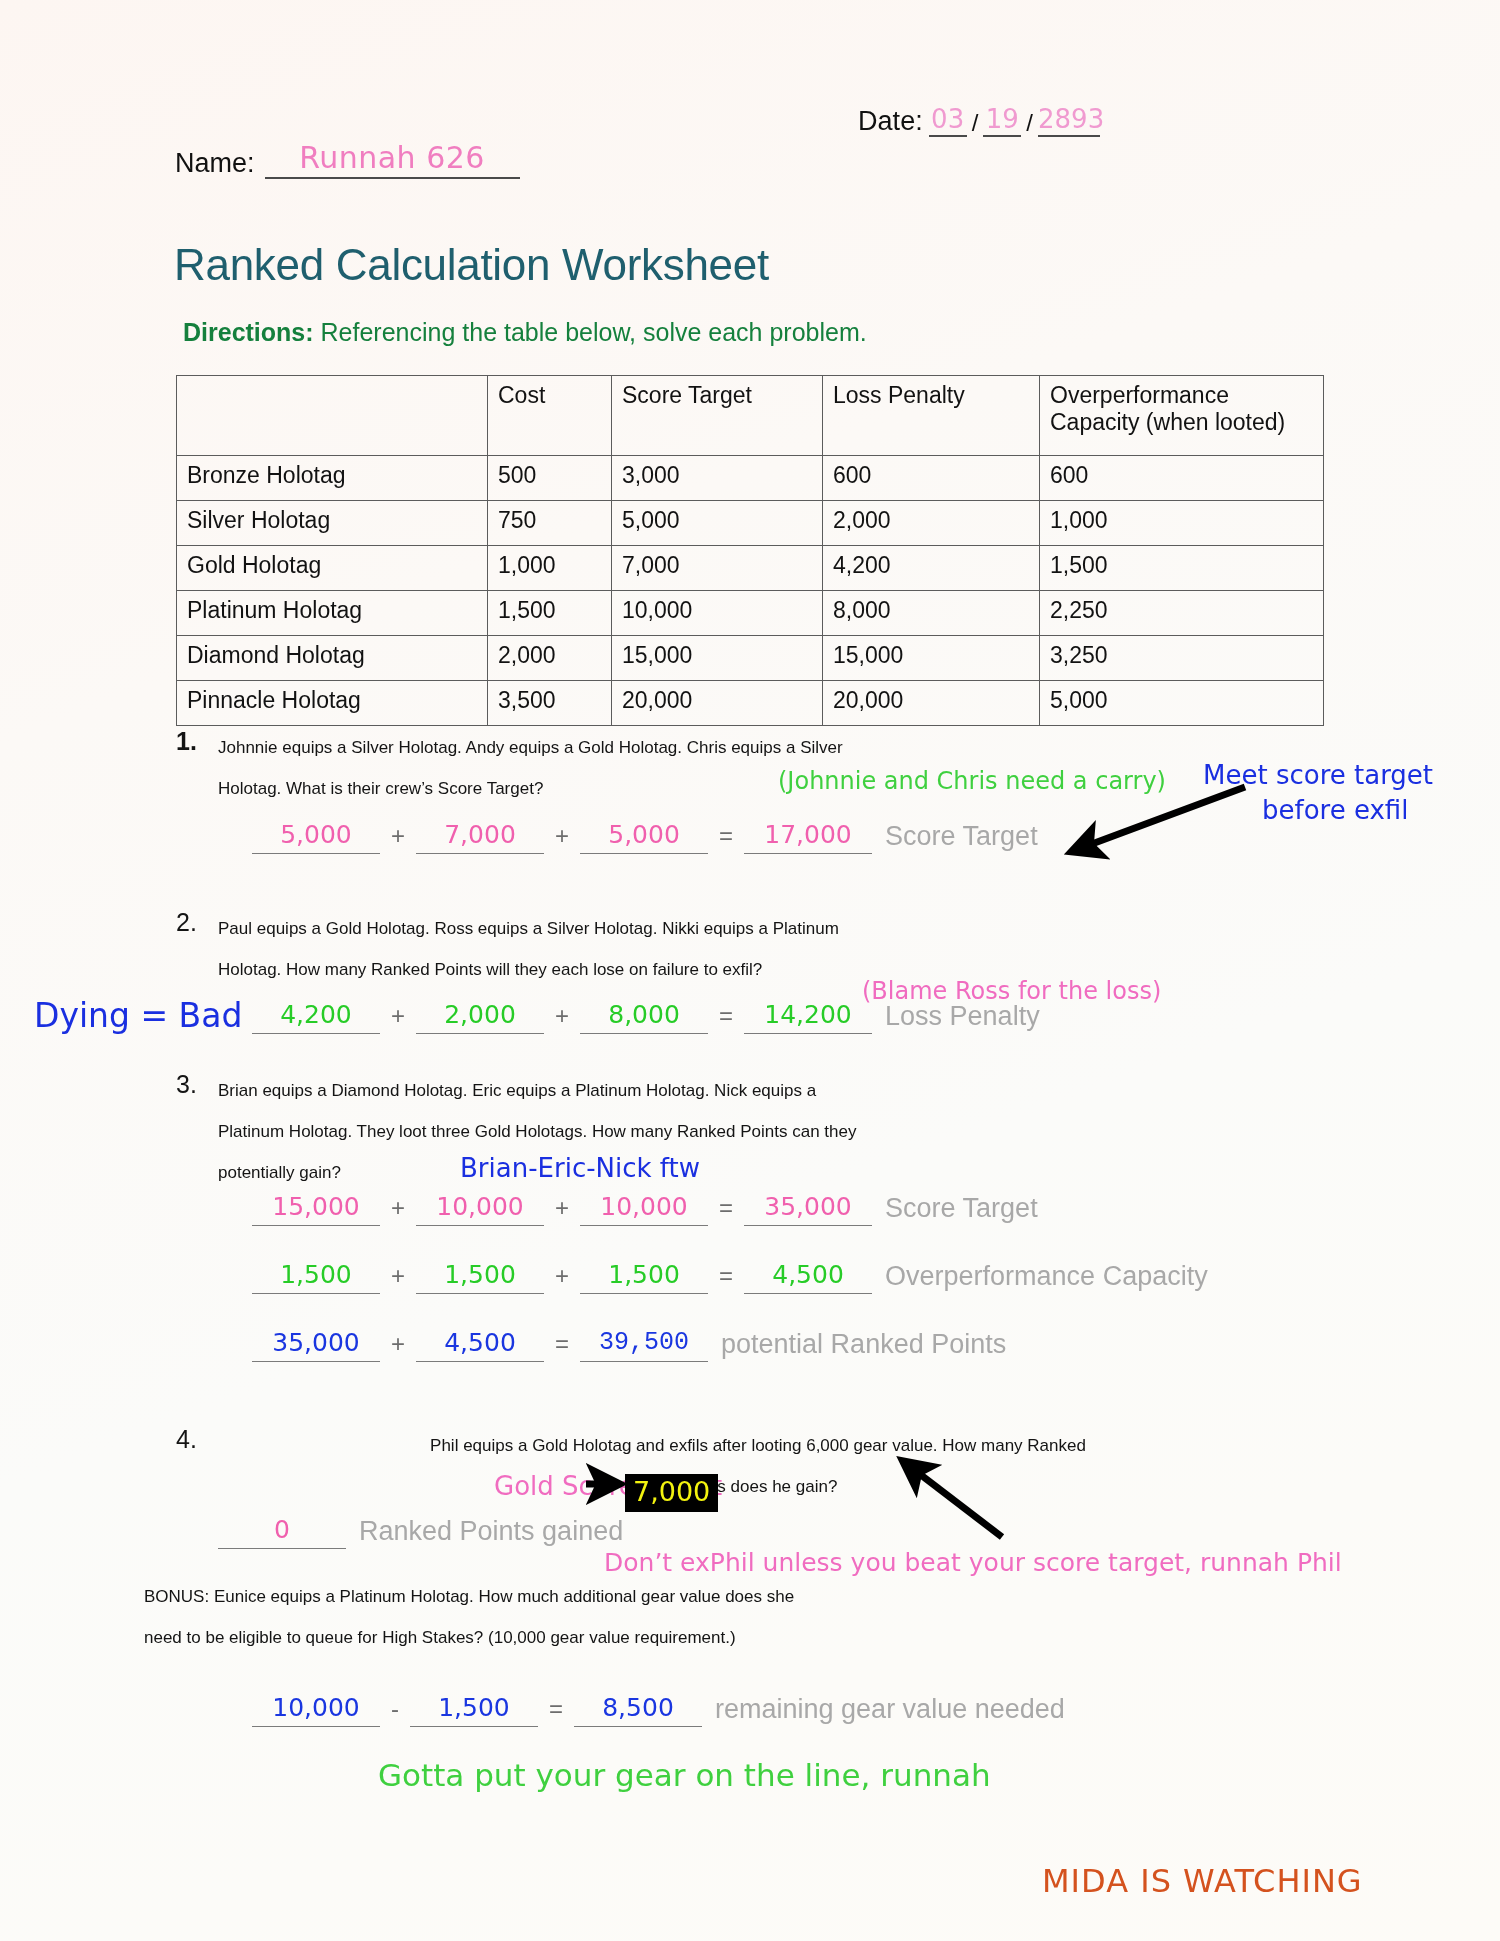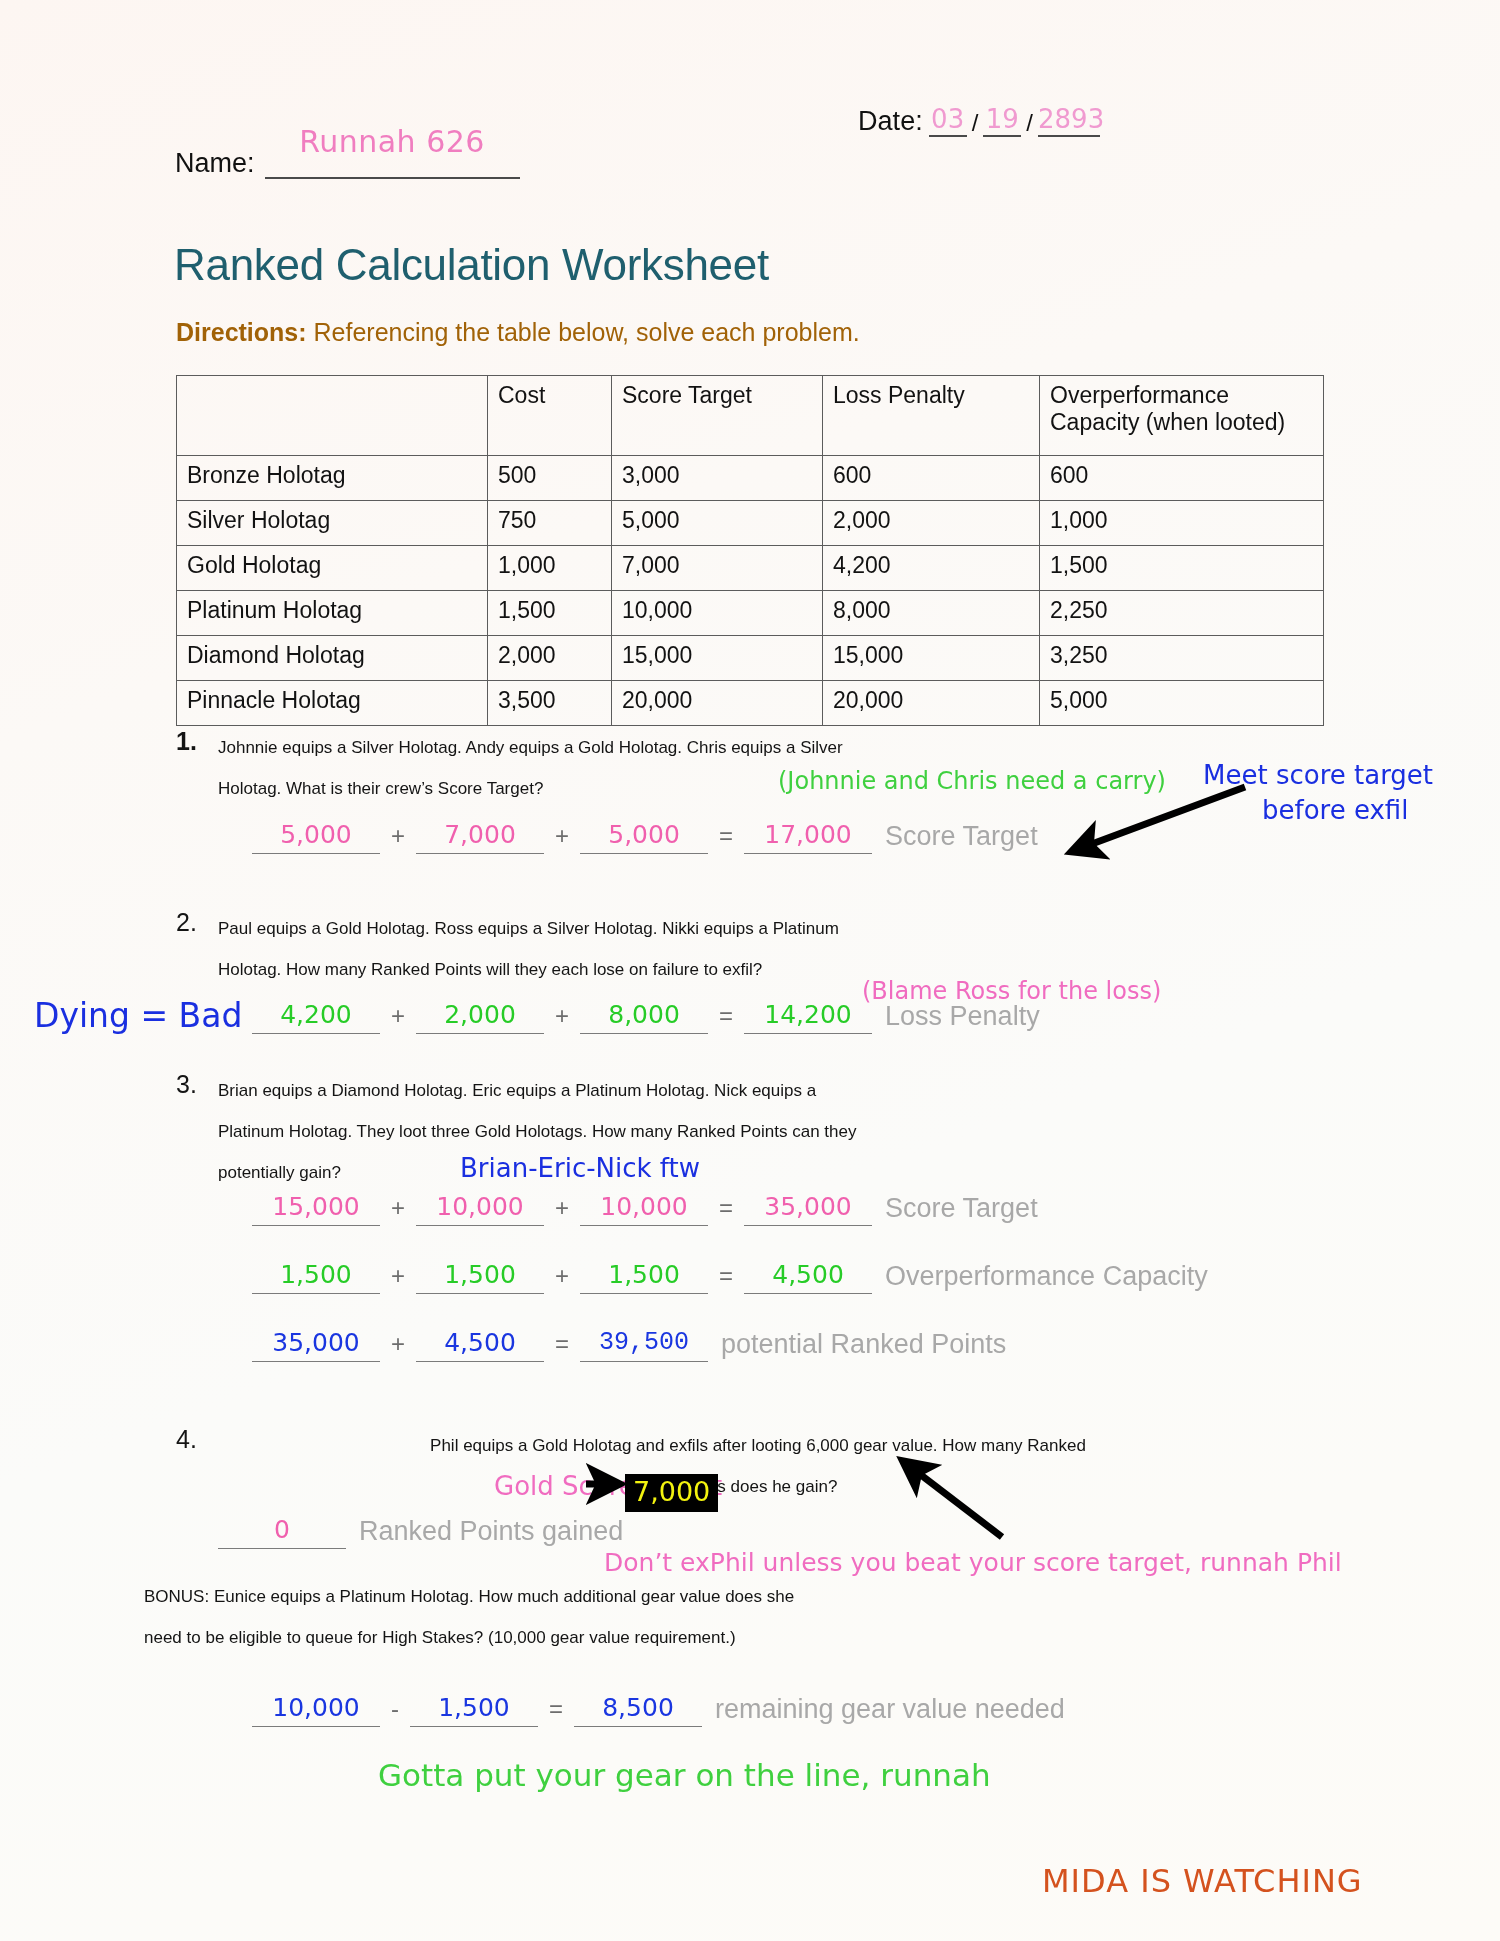--- a/index.html
+++ b/index.html
@@ -36,21 +36,21 @@
     border-bottom: 2px solid #4a4a4a;
     display: inline-block;
     text-align: center;
   }
   .hand {
     font-family: "DejaVu Sans", sans-serif;
     font-weight: 400;
   }
   .name-value {
     width: 255px;
-    padding-bottom: 18px;
+    padding-bottom: 2px;
     margin-left: 10px;
     color: #f07ec0;
     font-size: 30px;
     letter-spacing: 0.5px;
   }
   .date-row {
     position: absolute;
     right: 400px;
     top: 104px;
     display: flex;
@@ -72,24 +72,24 @@
   .title {
     position: absolute;
     left: 174px;
     top: 240px;
     font-size: 44px;
     color: #1f5f6e;
     letter-spacing: -0.3px;
   }
   .directions {
     position: absolute;
-    left: 176px;
+    left: 183px;
     top: 318px;
     font-size: 25px;
-    color: #a16207;
+    color: #15803d;
     text-align: right;
   }
   .directions b { font-weight: bold; }
 
   
   table.ref {
     position: absolute;
     left: 176px;
     top: 375px;
     width: 1148px;

